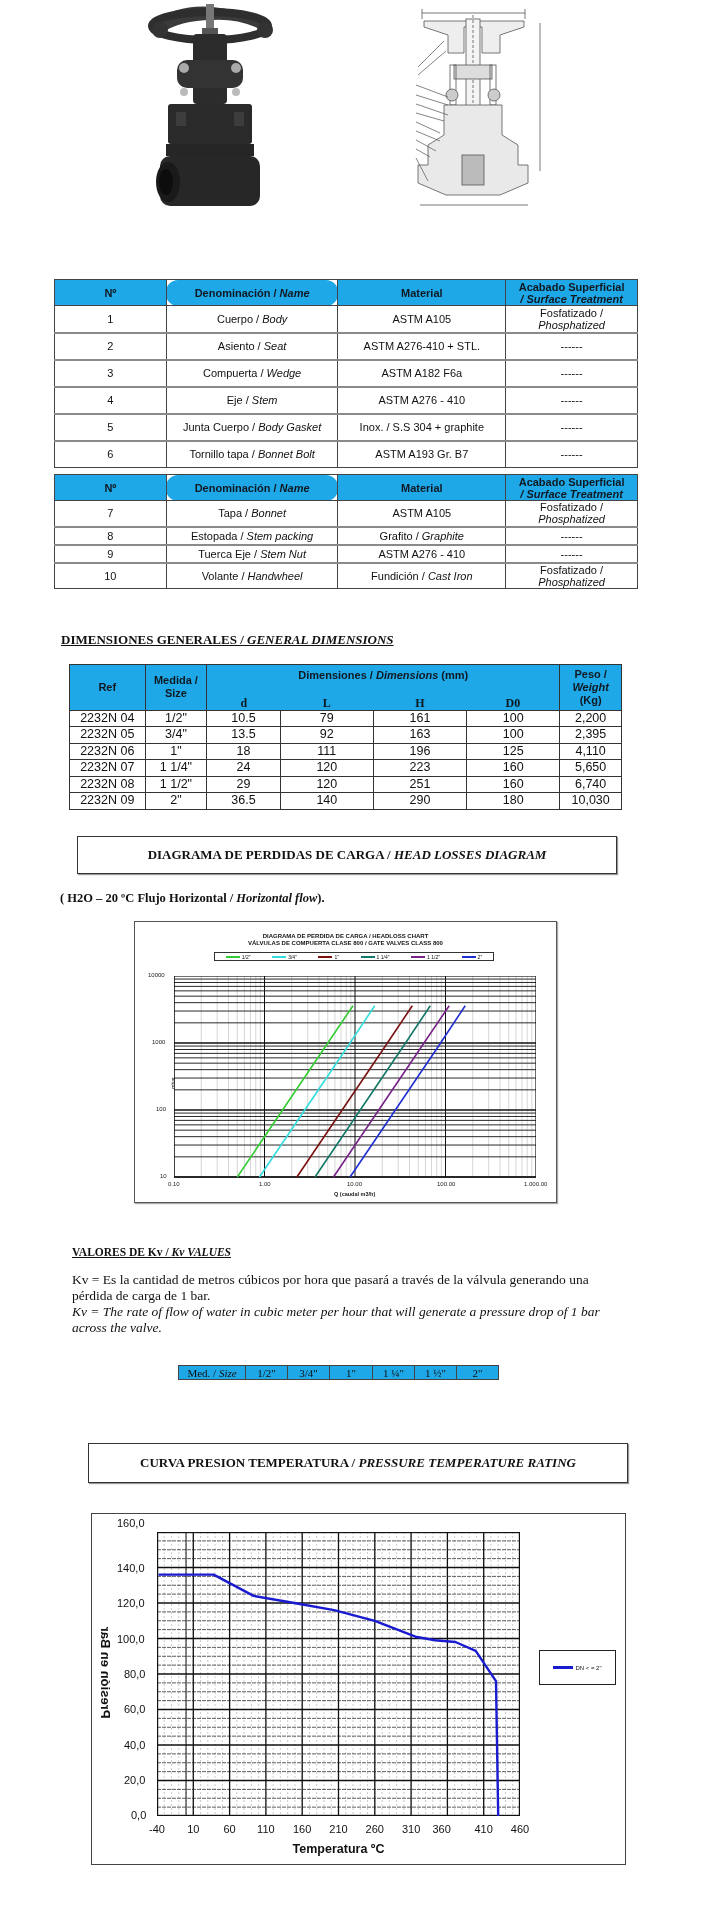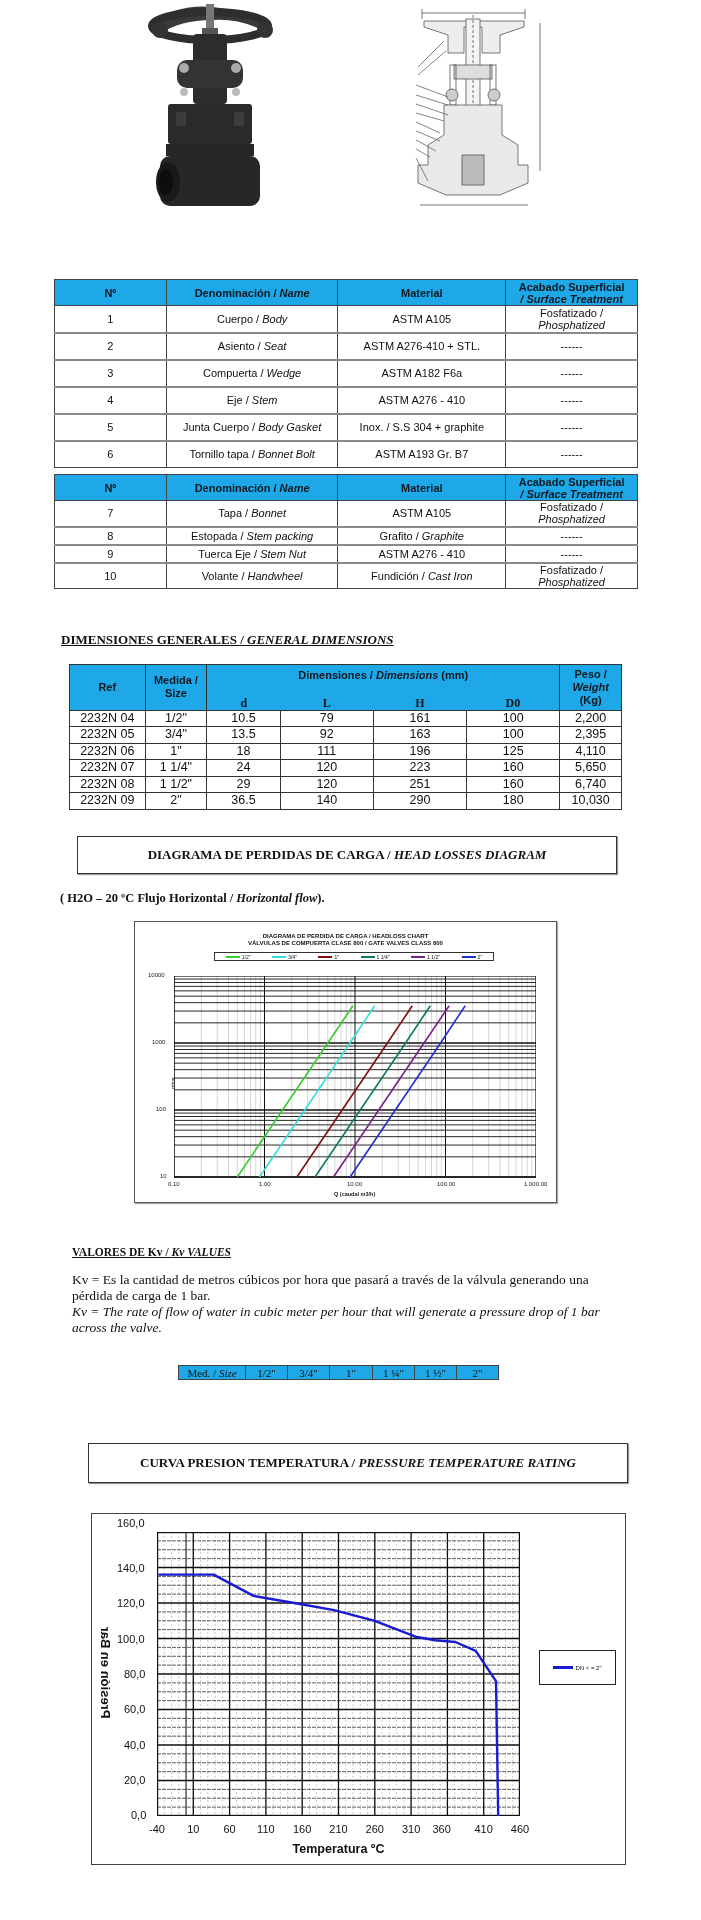--- a/index.html
+++ b/index.html
@@ -11,21 +11,21 @@
   
   .photo { left: 100px; top: 0; width: 185px; height: 215px; }
   .drawing { left: 400px; top: 5px; width: 180px; height: 210px; }
 
   
   table.parts { position: absolute; left: 54px; width: 584px; border-collapse: collapse; font-size: 11px; padding-left: 28px; }
   table.parts th { background: #1ea8e8; color: #101820; font-weight: bold; border: 1px solid #444; height: 26px; line-height: 12px; }
   table.parts td { border-left: 1px solid #444; border-right: 1px solid #444; text-align: center; line-height: 12px; }
   table.parts tr td { border-bottom: 2px solid #8a8a8a; }
   table.parts tr:last-child td { border-bottom: 1px solid #444; }
-  .c1 { width: 112px; } .c2 { width: 172px; } .c3 { width: 168px; } .c4 { width: 132px; }
+  .c1 { width: 112px; } .c2 { width: 172px; border-radius: 12px; } .c3 { width: 168px; } .c4 { width: 132px; }
   em { font-style: italic; }
 
   
   .sec-title { font-family: "Liberation Serif", serif; font-weight: bold; font-size: 13px; text-decoration: underline; }
   table.dims { position: absolute; left: 69px; top: 664px; width: 553px; border-collapse: collapse; font-size: 12.5px; }
   table.dims th { background: #1ea8e8; color: #101820; font-weight: bold; border: 1px solid #333; font-size: 11px; line-height: 13px; }
   table.dims th.serif { font-family: "Liberation Serif", serif; font-size: 12px; border-top: none; border-left: none; border-right: none; padding-top: 4px; }
   table.dims th.dimhead { border-bottom: none; vertical-align: top; padding-top: 4px; }
   table.dims td { border: 1px solid #333; text-align: center; height: 16.5px; line-height: 15px; }
 

